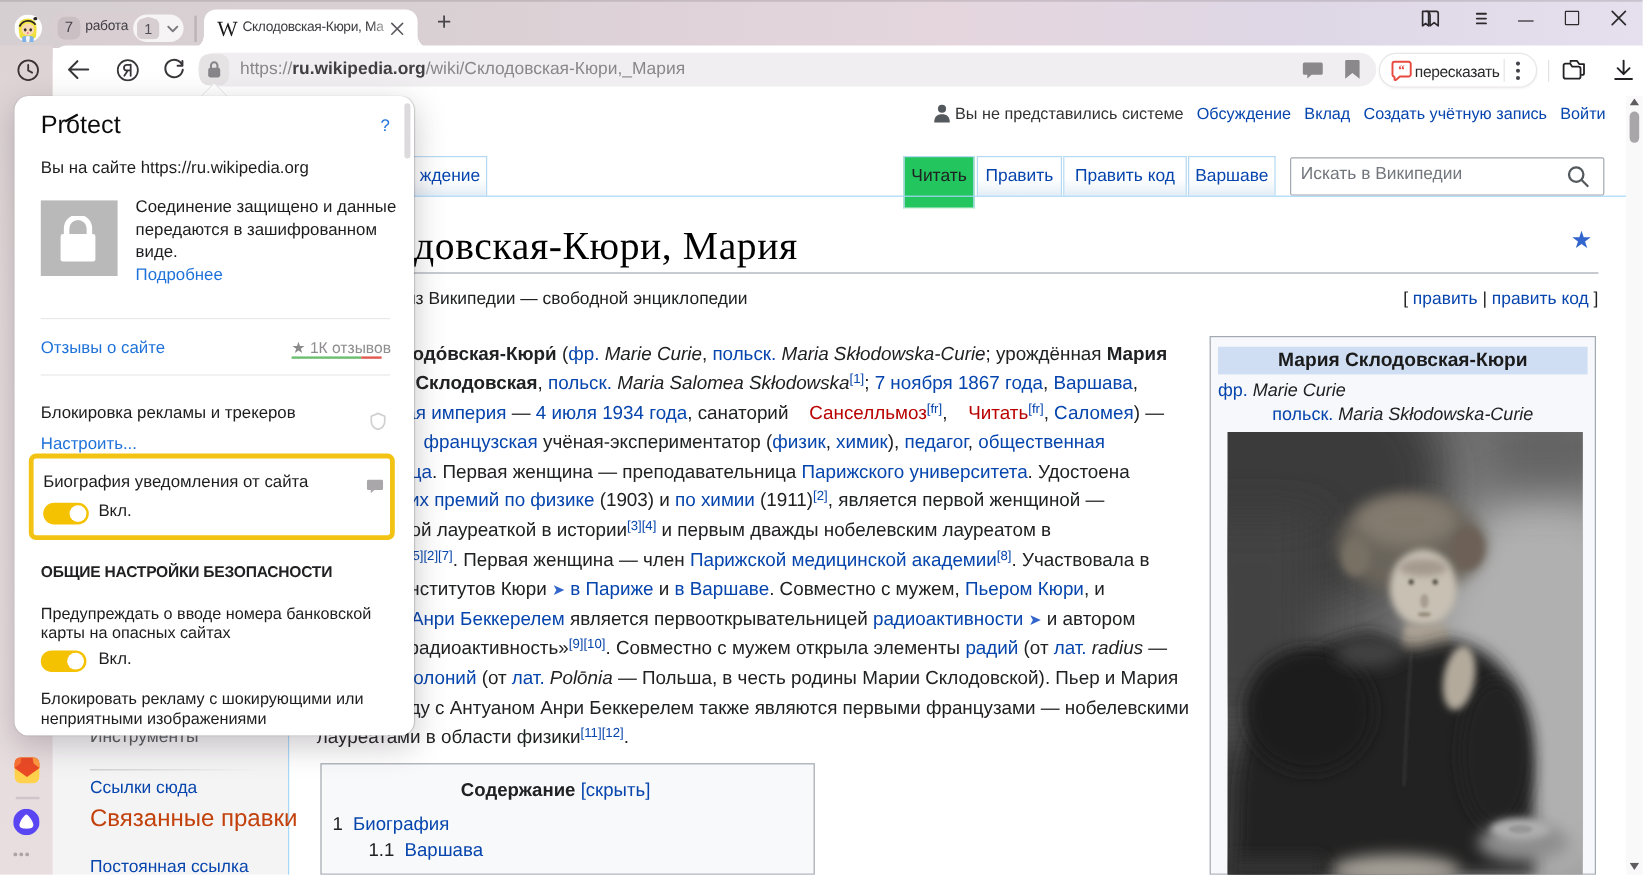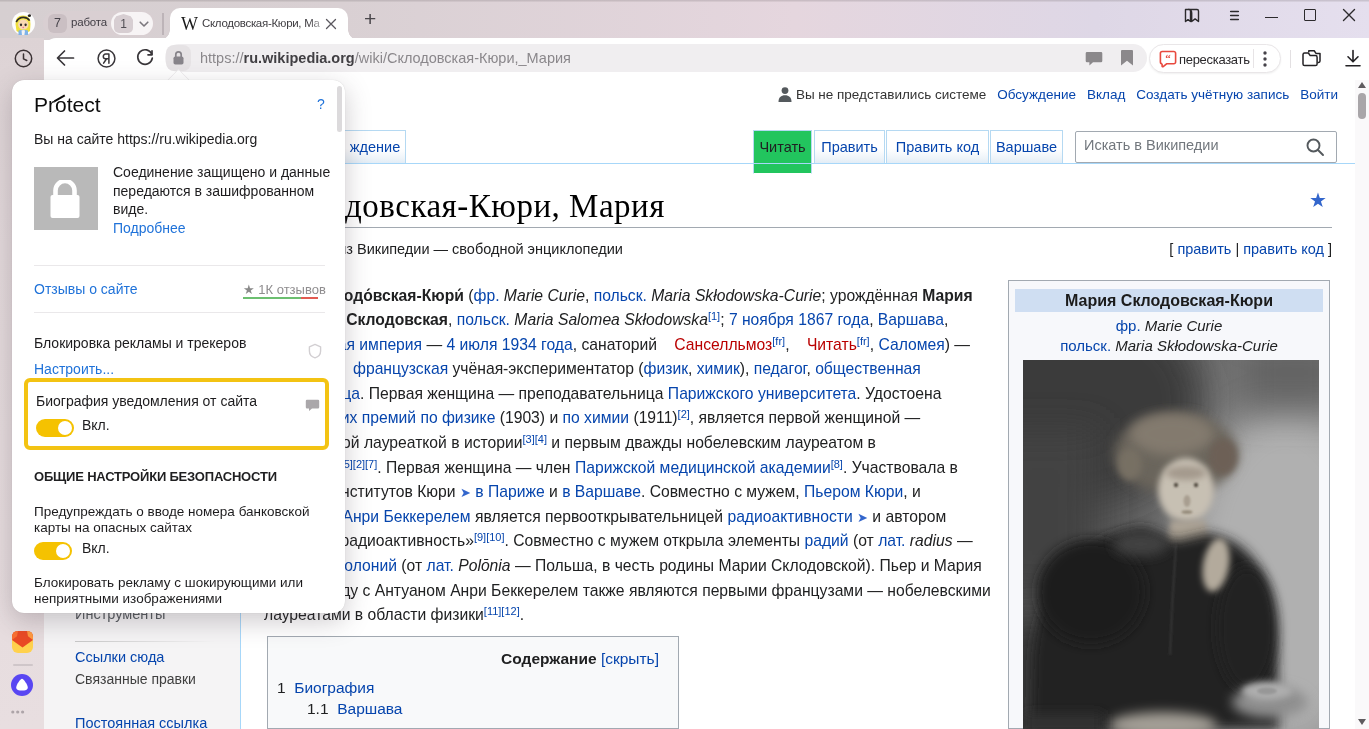--- a/index.html
+++ b/index.html
@@ -219,35 +219,35 @@
   <div class="bline" style="left:308px;top:430px">первой лауреаткой в истории<sup class="ref">[3][4]</sup> и первым дважды нобелевским лауреатом в</div>
   <div class="bline" style="left:282px;top:455px">истории<sup class="ref">[5][2][7]</sup>. Первая женщина — член <span class="wlink">Парижской медицинской академии</span><sup class="ref">[8]</sup>. Участвовала в</div>
   <div class="bline" style="left:258px;top:479px">создании Институтов Кюри <span style="color:#36c;font-size:13px">➤</span> <span class="wlink">в Париже</span> и <span class="wlink">в Варшаве</span>. Совместно с мужем, <span class="wlink">Пьером Кюри</span>, и</div>
   <div class="bline" style="left:267px;top:504px"><span class="wlink">Антуаном Анри Беккерелем</span> является первооткрывательницей <span class="wlink">радиоактивности</span> <span style="color:#36c;font-size:13px">➤</span> и автором</div>
   <div class="bline" style="left:266px;top:528px">термина «радиоактивность»<sup class="ref">[9][10]</sup>. Совместно с мужем открыла элементы <span class="wlink">радий</span> (от <span class="wlink">лат.</span> <i>radius</i> —</div>
   <div class="bline" style="left:288px;top:553px">луч) и <span class="wlink">полоний</span> (от <span class="wlink">лат.</span> <i>Polōnia</i> — Польша, в честь родины Марии Склодовской). Пьер и Мария</div>
   <div class="bline" style="left:264px;top:578px">Кюри наряду с Антуаном Анри Беккерелем также являются первыми французами — нобелевскими</div>
   <div class="bline" style="left:264px;top:602px">лауреатами в области физики<sup class="ref">[11][12]</sup>.</div>
   
   <div class="abs" style="left:267px;top:636px;width:412px;height:93px;background:#f8f9fa;border:1px solid #a2a9b1"></div>
-  <div class="abs" style="left:267px;top:650px;width:392px;text-align:right;font-size:15.5px;color:#202122"><b>Содержание</b> <span class="wlink">[скрыть]</span></div>
+  <div class="abs" style="left:267px;top:650px;width:392px;text-align:center;font-size:15.5px;color:#202122"><b>Содержание</b> <span class="wlink">[скрыть]</span></div>
   <div class="abs" style="left:277px;top:679px;font-size:15.5px;color:#202122">1&nbsp;&nbsp;<span class="wlink">Биография</span></div>
   <div class="abs" style="left:307px;top:700px;font-size:15.5px;color:#202122">1.1&nbsp;&nbsp;<span class="wlink">Варшава</span></div>
   
   <div class="abs" style="left:75px;top:606px;font-size:14.5px;color:#54595d">Инструменты</div>
   <div class="abs" style="left:75px;top:641px;width:140px;height:1px;background:linear-gradient(to right,#c8c8c8,#f5f4f5)"></div>
   <div class="abs" style="left:75px;top:649px;font-size:14.5px;color:#0645ad">Ссылки сюда</div>
-  <div class="abs" style="left:75px;top:671px;font-size:14px;color:#404040">Связанные правки</div>
+  <div class="abs" style="left:75px;top:671px;font-size:20px;color:#c2410c">Связанные правки</div>
   <div class="abs" style="left:75px;top:728px;font-size:14.5px;color:#0c4a6e">Служебные страницы</div>
   <div class="abs" style="left:75px;top:715px;font-size:14.5px;color:#0645ad">Постоянная ссылка</div>
   
   <div class="abs" style="left:1008px;top:280px;width:322px;height:449px;background:#f7f8fb;border:1px solid #a2a9b1"></div>
   <div class="abs" style="left:1015px;top:289px;width:308px;height:23px;background:#cfdef2"></div>
   <div class="abs" style="left:1015px;top:292px;width:308px;text-align:center;font-size:16px;font-weight:700;color:#1b1b1b">Мария Склодовская-Кюри</div>
-  <div class="abs" style="left:1015px;top:317px;width:308px;text-align:center;font-size:15px;color:#202122"><span class="wlink">фр.</span> <i>Marie Curie</i></div>
+  <div class="abs" style="left:1015px;top:317px;width:308px;font-size:15px;color:#202122"><span class="wlink">фр.</span> <i>Marie Curie</i></div>
   <div class="abs" style="left:1015px;top:337px;width:308px;text-align:center;font-size:15px;color:#202122"><span class="wlink">польск.</span> <i>Maria Skłodowska-Curie</i></div>
   <svg id="photo" class="abs" style="left:1023px;top:360px" width="296" height="369" viewBox="0 0 296 369">
     <defs>
       <linearGradient id="pbg" x1="0" y1="0" x2="1" y2="0.35">
         <stop offset="0" stop-color="#484848"></stop>
             <stop offset="0.45" stop-color="#5d5d5d"></stop>
         <stop offset="0.78" stop-color="#898989"></stop>
             <stop offset="1" stop-color="#939393"></stop>
       </linearGradient>
       <filter id="b18" x="-60%" y="-60%" width="220%" height="220%">

